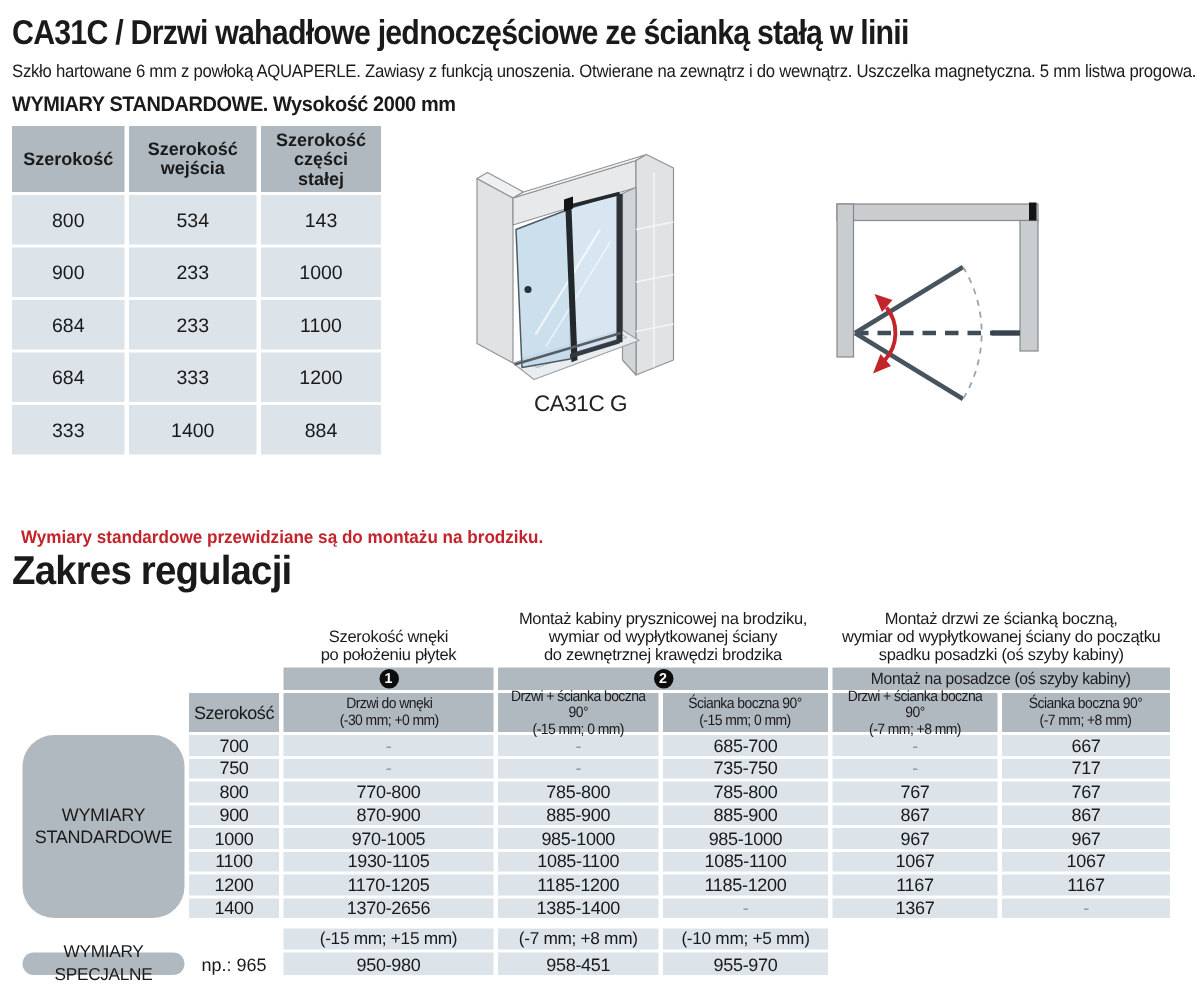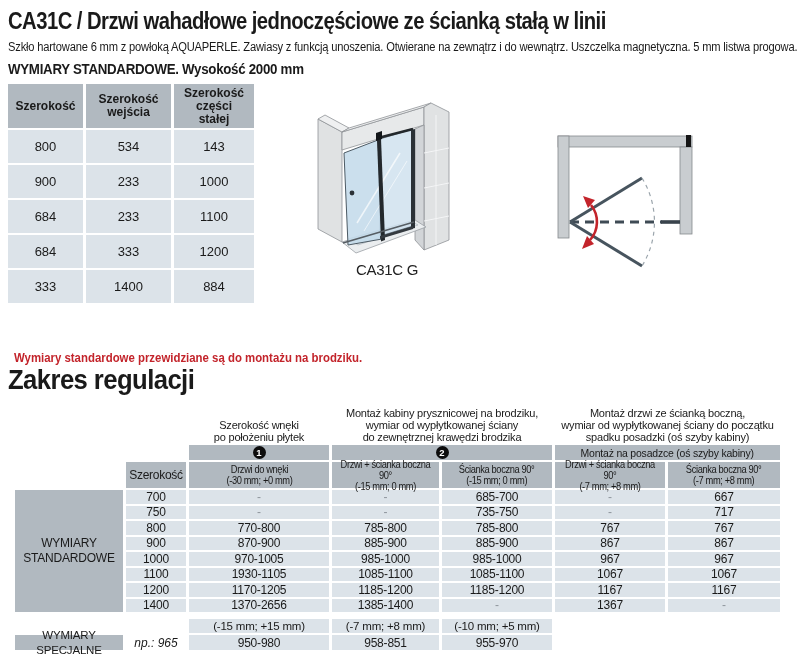--- a/index.html
+++ b/index.html
@@ -42,22 +42,22 @@
   .reg-table .bar{ background:#b1b9c0; }
   .reg-table .bar .bartext { font-size:11px; letter-spacing:-0.2px; transform:scaleX(.95); }
   .badge { width:13px; height:13px; border-radius:50%; background:#0d0d0d; color:#fff;
            font-size:9.5px; font-weight:bold; display:flex; align-items:center;
            justify-content:center; line-height:1; }
   .reg-table .ch { background:#b1b9c0; }
   .reg-table .ch .inner { font-size:10px; line-height:11px; letter-spacing:-0.4px;
                           transform:scaleX(.93); white-space:pre-line; text-align:center; }
   .reg-table .wch { background:#b1b9c0; font-size:12px; letter-spacing:-0.3px; }
   .reg-table .b { background:#dce3e9; font-size:12px; letter-spacing:-0.2px; }
-  .reg-table .side { background:#b1b9c0; font-size:12px; line-height:15px; letter-spacing:-0.2px; }
-  .reg-table .white { background:#fff; font-size:12px;font-style:italic; }
+  .reg-table .side { background:#b1b9c0; font-size:12px; line-height:15px; letter-spacing:-0.2px;border-radius:21px; }
+  .reg-table .white { background:#fff; font-size:12px; }
   .reg-table .tol { font-size:11.5px; }
   .reg-table .sm { font-size:11.5px; }
   .m { color:#8f969d; }
 </style>
 </head>
 <body>
 
 <div class="abs title">CA31C / Drzwi wahadłowe jednoczęściowe ze ścianką stałą w linii</div>
 <div class="abs subtitle">Szkło hartowane 6 mm z powłoką AQUAPERLE. Zawiasy z funkcją unoszenia. Otwierane na zewnątrz i do wewnątrz. Uszczelka magnetyczna. 5 mm listwa progowa.</div>
 <div class="abs std-heading">WYMIARY STANDARDOWE. Wysokość 2000 mm</div>
@@ -227,15 +227,15 @@
   <div class="cell b" style="grid-area:11/6">1367</div>
   <div class="cell b m" style="grid-area:11/7">-</div>
 
   <div class="cell b tol" style="grid-area:13/3">(-15 mm; +15 mm)</div>
   <div class="cell b tol" style="grid-area:13/4">(-7 mm; +8 mm)</div>
   <div class="cell b tol" style="grid-area:13/5">(-10 mm; +5 mm)</div>
 
   <div class="cell side sm" style="grid-area:14/1">WYMIARY SPECJALNE</div>
   <div class="cell white" style="grid-area:14/2">np.: 965</div>
   <div class="cell b" style="grid-area:14/3">950-980</div>
-  <div class="cell b" style="grid-area:14/4">958-851</div>
+  <div class="cell b" style="grid-area:14/4">958-451</div>
   <div class="cell b" style="grid-area:14/5">955-970</div>
 </div>
 
 </body></html>

